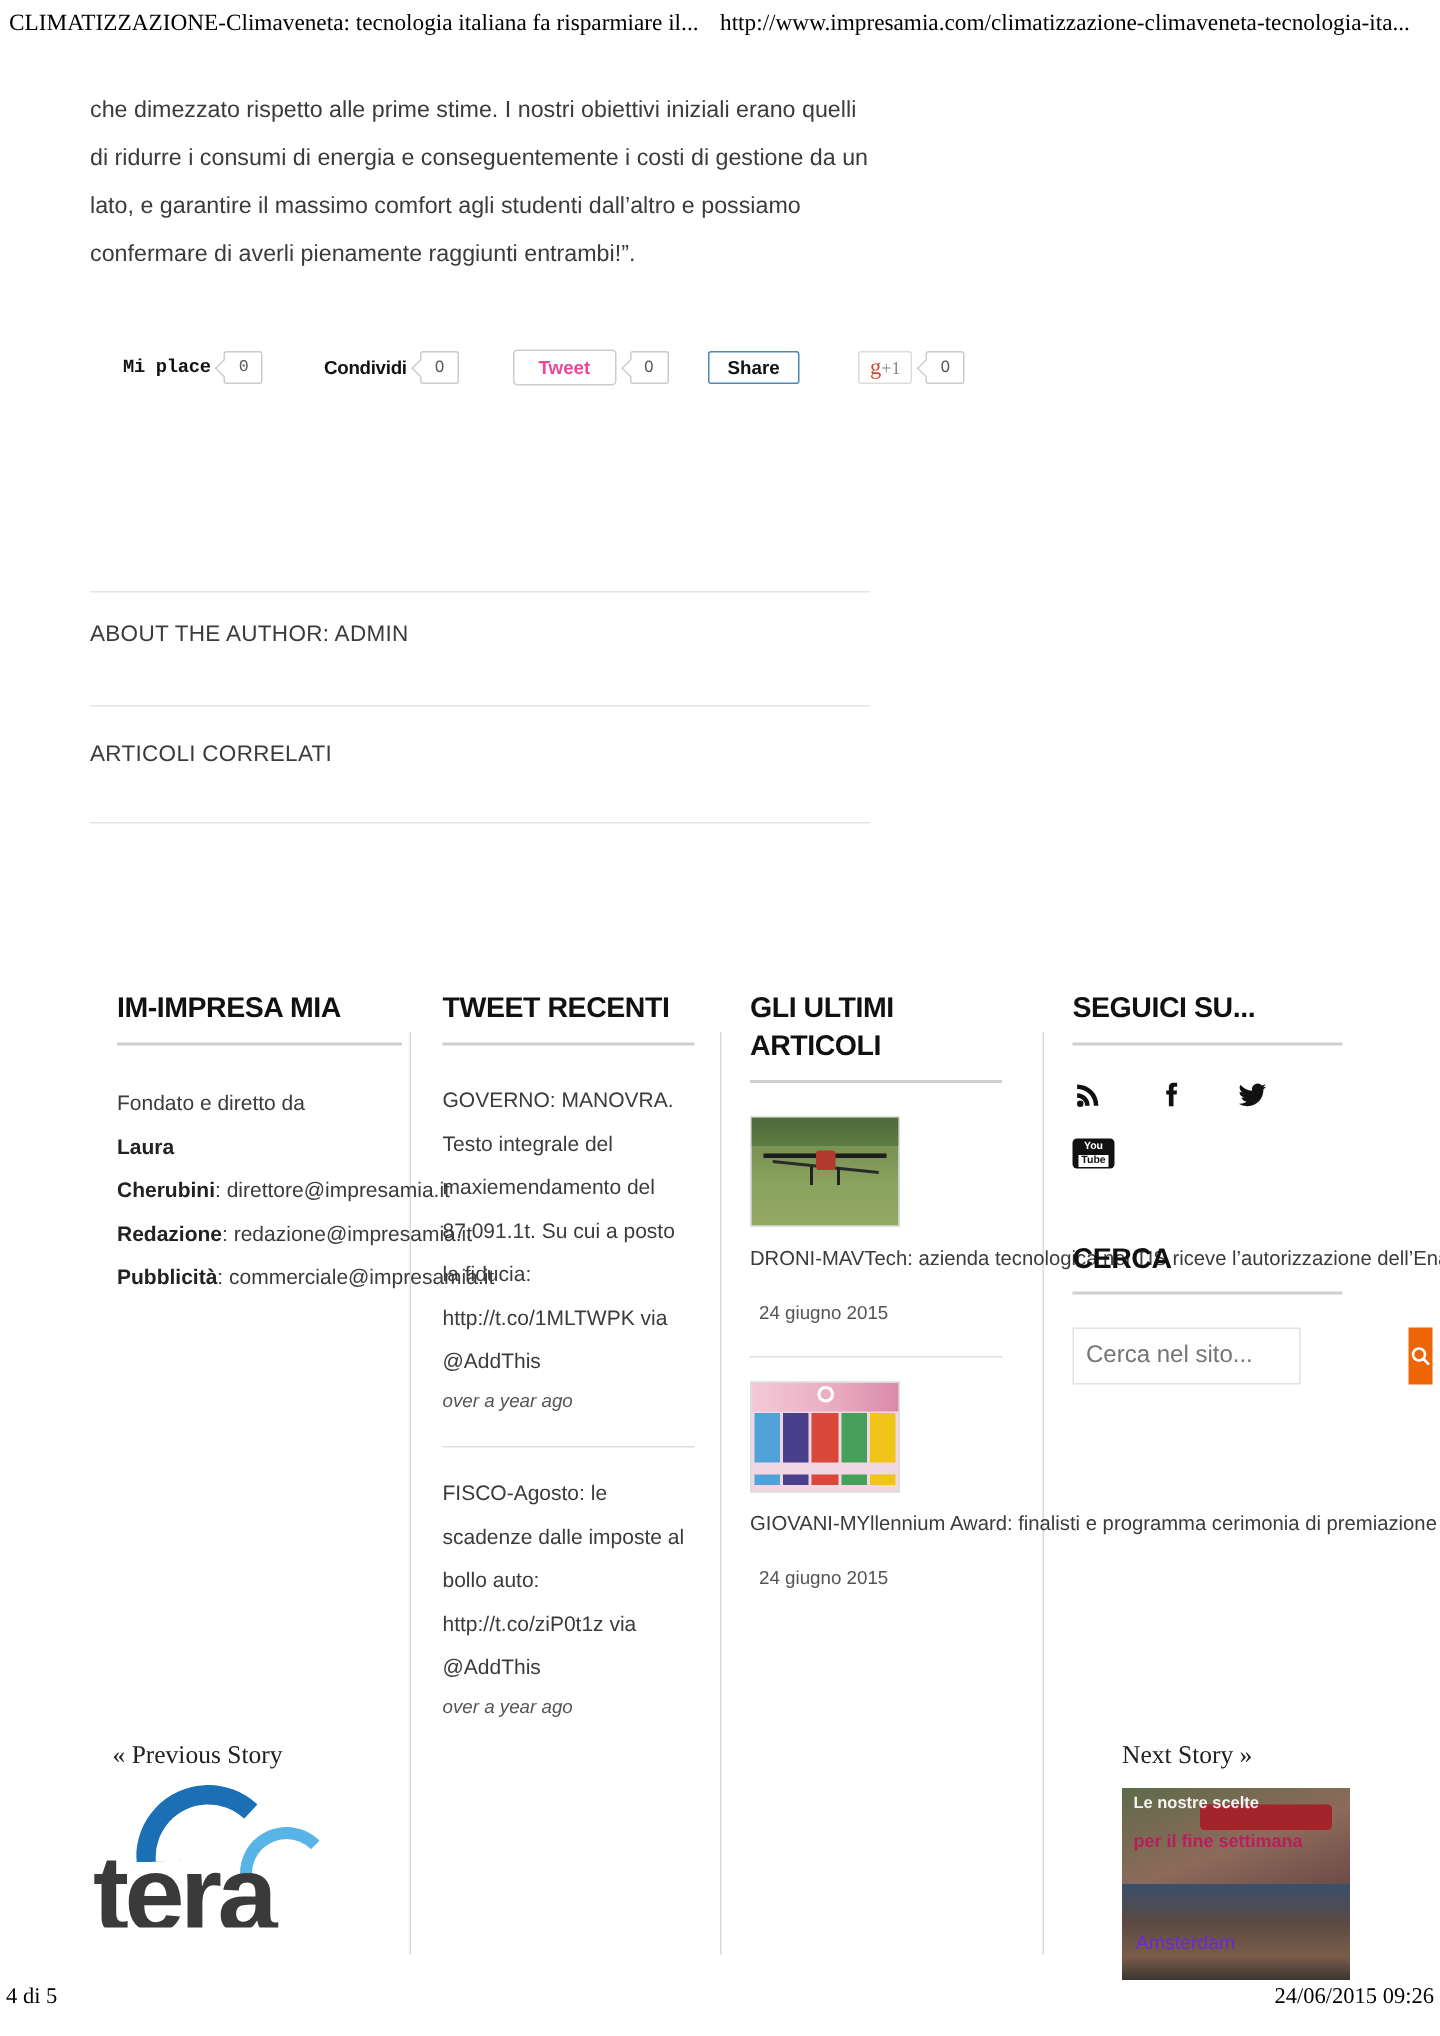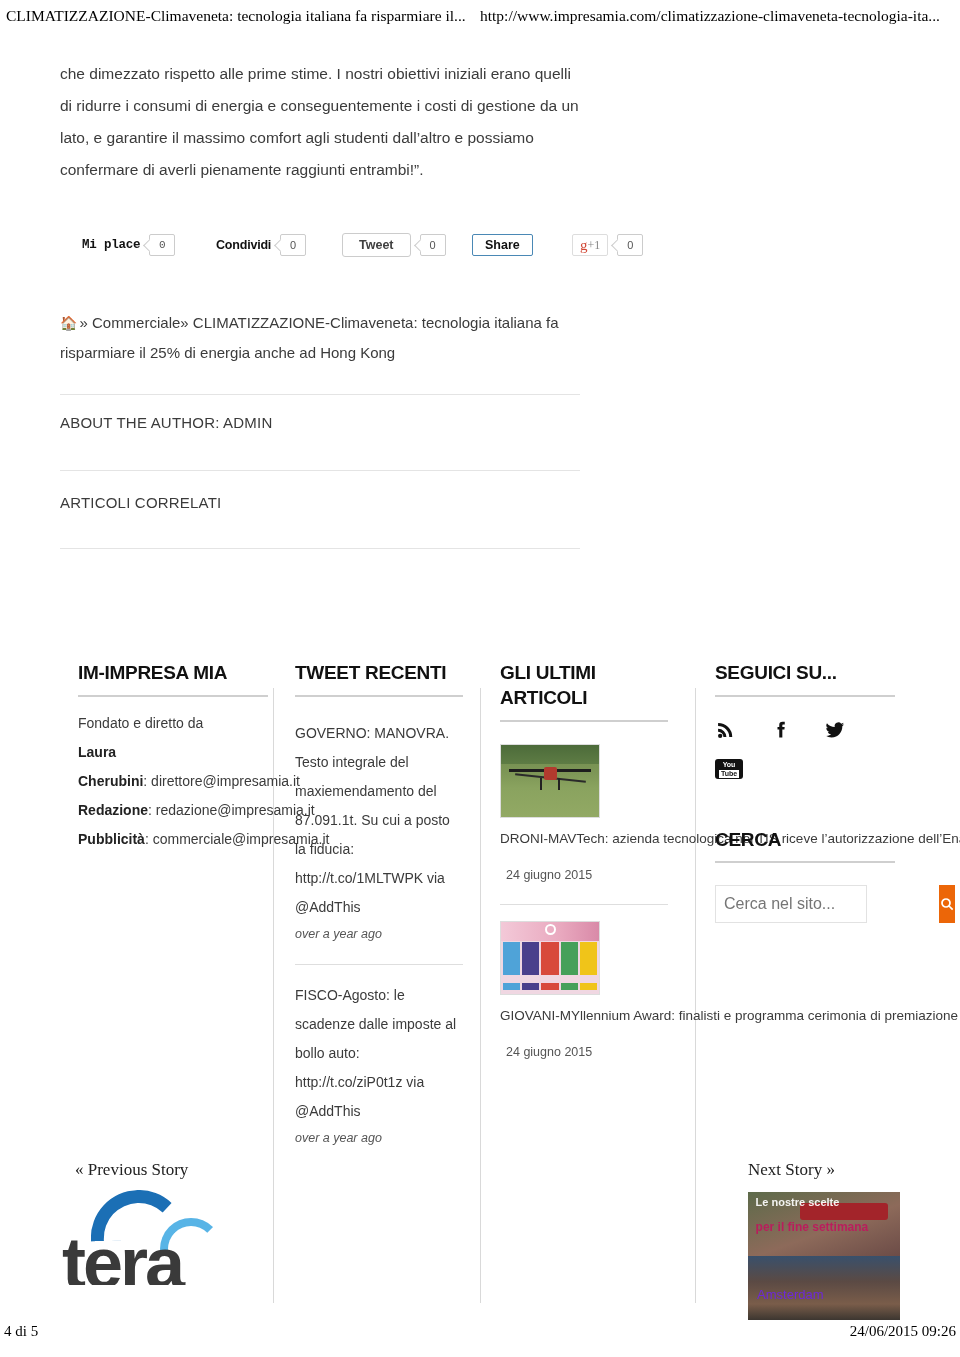--- a/index.html
+++ b/index.html
@@ -46,21 +46,21 @@
   }
   .count-box::before {
     content: ""; position: absolute; left: -5px; top: 6px;
     width: 8px; height: 8px; background: #fff;
     border-left: 1px solid #ccc; border-bottom: 1px solid #ccc;
     transform: rotate(45deg);
   }
   .pill-btn {
     border: 1px solid #ccc; border-radius: 3px; height: 24px;
     display: flex; align-items: center; padding: 0 16px;
-    font-size: 12.5px; font-weight: bold; color: #404040; background: #fff;
+    font-size: 12.5px; font-weight: bold; color: #ec4899; background: #fff;
   }
   .share-btn {
     border: 1px solid #4a88b5; border-radius: 2px; height: 22px;
     display: flex; align-items: center; padding: 0 12px;
     font-size: 12.5px; font-weight: bold; color: #111; background: #fff;
   }
   .gplus {
     border: 1px solid #ddd; border-radius: 2px; height: 22px;
     display: flex; align-items: center; padding: 0 7px;
     font-size: 15px; color: #d14836; background: #fff;
@@ -97,21 +97,21 @@
   .wdiv.d2 { left: 420px; }
   .wdiv.d3 { left: 635px; }
 
   .wtitle {
     font-size: 19px; font-weight: bold; color: #111;
     line-height: 25px; letter-spacing: -0.3px;
     font-family: "Liberation Sans", sans-serif;
   }
   .wtitle-rule { margin-top: 10px; height: 2px; background: #cfcfcf; width: 100%; }
 
-  .wbody { margin-top: 12px; font-size: 14px; line-height: 29px; color: #3b3b3b; }
+  .wbody { margin-top: 24px; font-size: 14px; line-height: 29px; color: #3b3b3b; }
   .wbody b { color: #222; }
   .nowrapline { white-space: nowrap; }
 
   .tweet-item { font-size: 14px; line-height: 29px; color: #3b3b3b; }
   .tweet-ago { font-style: italic; font-size: 12.5px; color: #555; line-height: 24px; }
   .tweet-sep { height: 1px; background: #dedede; margin: 18px 0 16px 0; }
 
   
   .art-thumb {
     width: 100px; height: 74px; border: 1px solid #ddd; overflow: hidden;
@@ -250,25 +250,20 @@
 
     <div class="share-unit" style="left:512px;">
       <span class="gplus">
         <span>g</span>
           <span class="g-plus-sup">+1</span>
       </span>
       <span class="count-box">0</span>
     </div>
   </div>
 
-  <div class="breadcrumb">
-    <span class="home-glyph">🏠</span><span>»</span>
-    <span>Commerciale</span><span>»</span>
-    <span>CLIMATIZZAZIONE-Climaveneta: tecnologia italiana fa risparmiare il 25% di energia anche ad Hong Kong</span>
-  </div>
 
   <div class="rule" style="top:394px;"></div>
   <div class="section-head" style="top:414px;">ABOUT THE AUTHOR: ADMIN</div>
   <div class="rule" style="top:470px;"></div>
   <div class="section-head" style="top:494px;">ARTICOLI CORRELATI</div>
   <div class="rule" style="top:548px;"></div>
 
   <div class="widgets">
 
     <div class="wdiv d1"></div>

